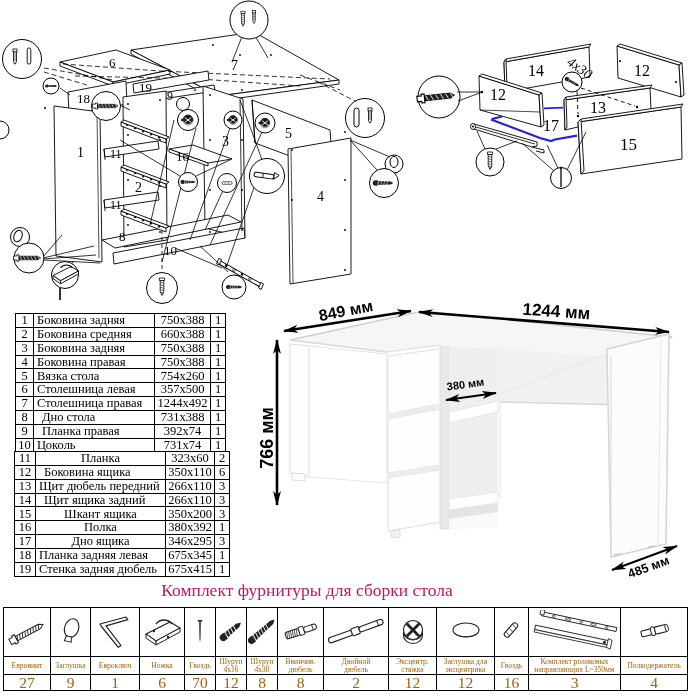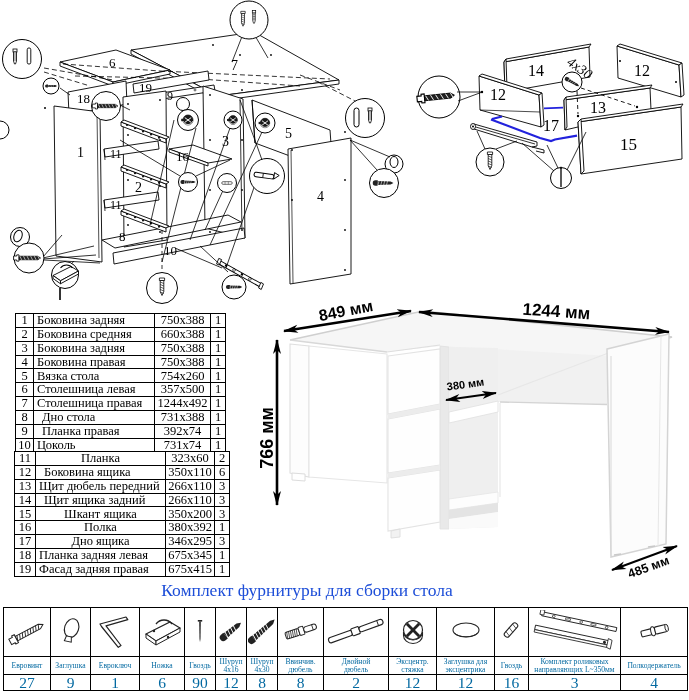--- a/index.html
+++ b/index.html
@@ -2,22 +2,22 @@
 <html><head><meta charset="utf-8"><style>
 html,body{margin:0;padding:0;background:#fff}
 #page{position:relative;width:689px;height:700px;overflow:hidden;font-family:"Liberation Serif",serif;background:#fff}
 #page svg.main{position:absolute;left:0;top:0}
 .pn{font-family:"Liberation Serif",serif;fill:#000}
 table.pt{position:absolute;border-collapse:collapse;table-layout:fixed;font-size:12.5px;color:#000}
 table.pt td{border:1px solid #000;height:12.85px;padding:0 0 0 3px;line-height:12.5px;overflow:hidden;white-space:nowrap}
 table.pt td.c{text-align:center;padding:0}
 table.pt td.i{padding-left:8px}
 table.pt{border:1.6px solid #000}
-.hwtitle{position:absolute;left:0;top:580px;width:614px;text-align:center;font-size:17.5px;font-family:"Liberation Serif",serif;color:#1d4ed8}
-table.hw{position:absolute;border-collapse:collapse;table-layout:fixed;color:#0369a1}
+.hwtitle{position:absolute;left:0;top:580px;width:614px;text-align:center;font-size:17.5px;font-family:"Liberation Serif",serif;color:#be185d}
+table.hw{position:absolute;border-collapse:collapse;table-layout:fixed;color:#a16207}
 table.hw td{border:1px solid #000;text-align:center;vertical-align:middle;padding:0;overflow:hidden}
 table.hw tr.r1 td{height:48px}
 table.hw tr.r1 svg{display:block;margin:0 auto}
 table.hw tr.r2 td{height:17px;font-size:7.6px;line-height:8px;font-family:"Liberation Serif",serif}
 table.hw tr.r3 td{height:15px;line-height:15px;font-size:15.5px;font-family:"Liberation Serif",serif}
 </style></head>
 <body>
 <div id="page">
 <svg class="main" width="689" height="610" viewBox="0 0 689 610"><defs>
 <marker id="ah" markerWidth="12" markerHeight="8" refX="10" refY="4" orient="auto" markerUnits="userSpaceOnUse">
@@ -448,21 +448,21 @@
           <td class="c">3</td>
         </tr>
 <tr>
           <td class="c">18</td>
           <td>Планка задняя левая</td>
           <td class="c">675x345</td>
           <td class="c">1</td>
         </tr>
 <tr>
           <td class="c">19</td>
-          <td>Фасад задняя правая</td>
+          <td>Стенка задняя дюбель</td>
           <td class="c">675x415</td>
           <td class="c">1</td>
         </tr>
 </tbody>
     </table>
 <div class="hwtitle">Комплект фурнитуры для сборки стола</div>
 <table class="hw" style="left:3px;top:607px">
 <colgroup>
         <col style="width:47px">
         <col style="width:40px">
@@ -643,21 +643,21 @@
           <td>Заглушка для<br>эксцентрика</td>
           <td>Гвоздь</td>
           <td>Комплект роликовых<br>направляющих L~350мм</td>
           <td>Полкодержатель</td>
         </tr>
 <tr class="r3">
           <td>27</td>
           <td>9</td>
           <td>1</td>
           <td>6</td>
-          <td>90</td>
+          <td>70</td>
           <td>12</td>
           <td>8</td>
           <td>8</td>
           <td>2</td>
           <td>12</td>
           <td>12</td>
           <td>16</td>
           <td>3</td>
           <td>4</td>
         </tr>

